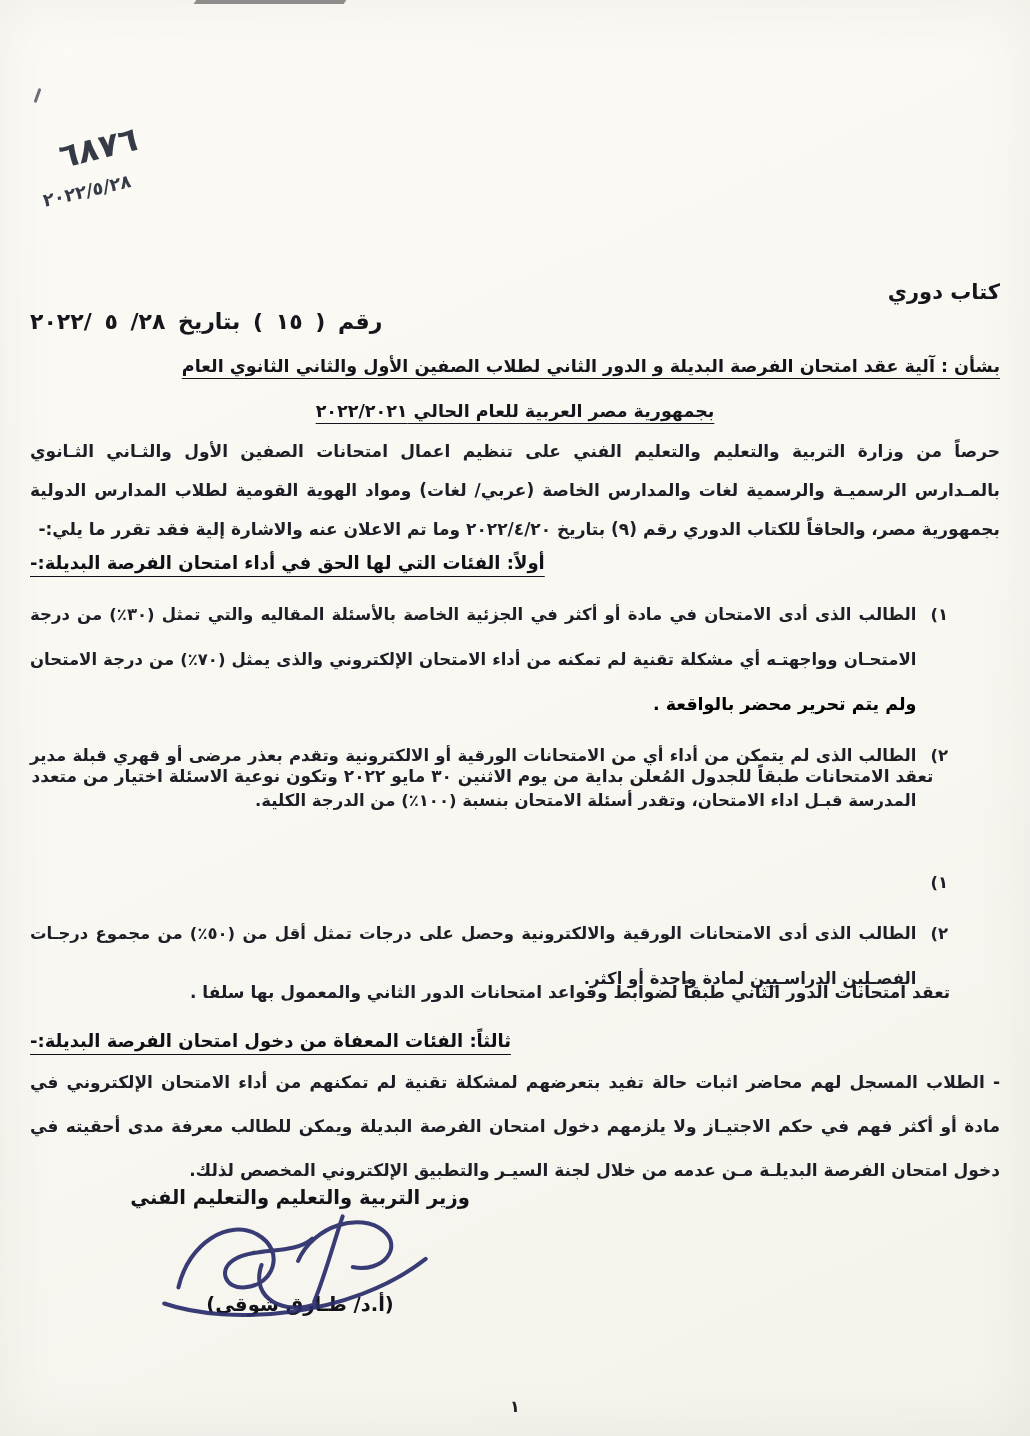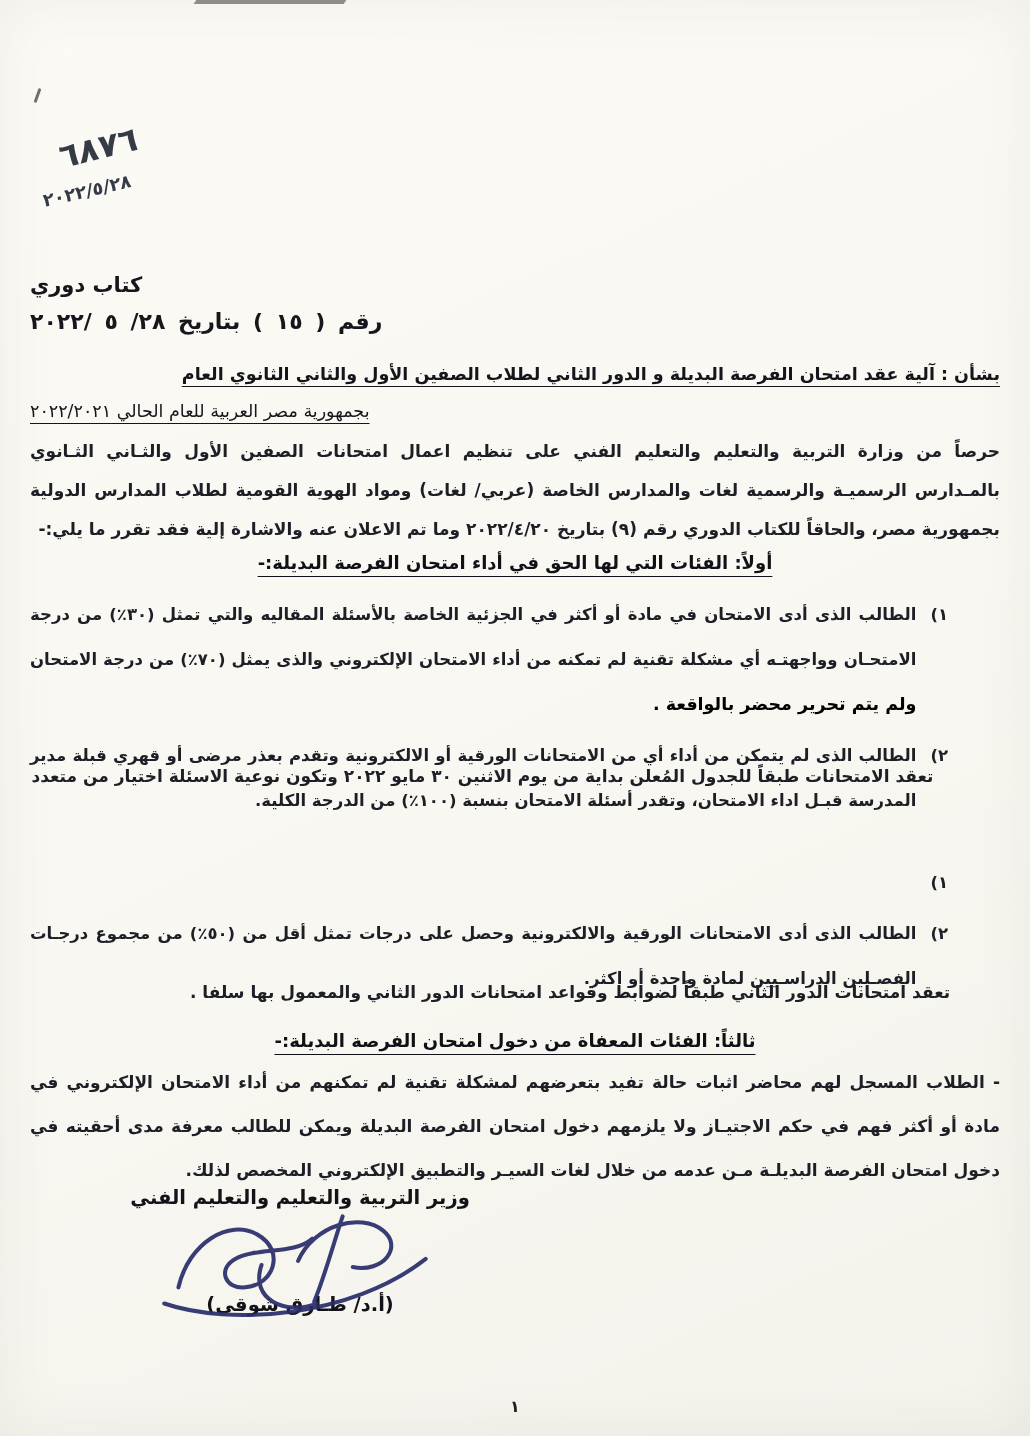--- a/index.html
+++ b/index.html
@@ -21,29 +21,29 @@
   .ink-tick { position:absolute; left:36px; top:88px; width:3px; height:15px;
     background:#4a4a54; border-radius:2px; transform:rotate(20deg); opacity:.8; }
   
   .hw { position:absolute; color:#343a46; font-weight:bold; }
   .hw-number { left:58px; top:128px; font-size:33px; letter-spacing:9px;
     transform:rotate(-14deg) skewX(-7deg); }
   .hw-date { left:42px; top:180px; font-size:18px; letter-spacing:3px;
     transform:rotate(-13deg) skewX(-5deg); }
   
   .abs-row { position:absolute; right:30px; left:30px; }
-  .doc-title { top:273px; text-align:left; font-size:21px; font-weight:bold; color:#16161c; }
+  .doc-title { top:280px; text-align:right; font-size:21px; font-weight:bold; color:#16161c; }
   .doc-number { top:309px; text-align:left; font-size:22px; font-weight:bold; word-spacing:5px; color:#16161c; }
   .subject { top:356px; text-align:right; font-size:17.5px; font-weight:bold;
-    text-decoration:underline; text-underline-offset:6px; color:#15151b;margin-top:8px; }
-  .scope { top:401px; text-align:left; font-size:17.5px; font-weight:normal;
+    text-decoration:underline; text-underline-offset:6px; color:#15151b; }
+  .scope { top:401px; text-align:center; font-size:17.5px; font-weight:bold;
     text-decoration:underline; text-underline-offset:6px; color:#15151b; }
   .intro { top:432px; text-align:justify; font-size:17px; font-weight:bold; line-height:39px; }
   
-  .sec-heading { font-size:18px; font-weight:bold; text-align:center;
+  .sec-heading { font-size:18px; font-weight:bold; text-align:left;
     text-decoration:underline; text-underline-offset:7px; color:#101016; }
   .pos-sec1-head { top:552px; }
   .pos-sec1-items { top:592px; }
   .pos-note1 { top:766px; text-align:center; padding-left:0; padding-right:65px;
     font-size:17px; font-weight:bold; }
   .pos-sec2-head { top:825px; }
   .pos-sec2-items { top:860px; }
   .pos-note2 { top:982px; text-align:center; transform:translateX(55px);
     font-size:17px; font-weight:bold; }
   .pos-sec3-head { top:1030px;text-decoration:underline; }
@@ -97,21 +97,21 @@
       <span class="item-num">١)</span>
     </div>
     <div class="item">
       <span class="item-num">٢)</span>
       <span class="item-text"><span>الطالب الذى أدى الامتحانات الورقية والالكترونية وحصل على درجات تمثل أقل من (٥٠٪) من مجموع درجـات الفصـلين الدراسـيين لمادة واحدة أو اكثر.</span></span>
     </div>
   </div>
   <p class="abs-row pos-note2">تعقد امتحانات الدور الثاني طبقاً لضوابط وقواعد امتحانات الدور الثاني والمعمول بها سلفا .</p>
 
   <h4 class="abs-row sec-heading pos-sec3-head">ثالثاً: الفئات المعفاة من دخول امتحان الفرصة البديلة:-</h4>
-  <p class="abs-row pos-sec3-para">- الطلاب المسجل لهم محاضر اثبات حالة تفيد بتعرضهم لمشكلة تقنية لم تمكنهم من أداء الامتحان الإلكتروني  في مادة  أو أكثر فهم في حكم الاجتيـاز ولا يلزمهم دخول امتحان الفرصة البديلة ويمكن للطالب معرفة مدى أحقيته في دخول امتحان الفرصة البديلـة مـن عدمه من خلال لغات السيـر والتطبيق الإلكتروني المخصص لذلك.</p>
+  <p class="abs-row pos-sec3-para">- الطلاب المسجل لهم محاضر اثبات حالة تفيد بتعرضهم لمشكلة تقنية لم تمكنهم من أداء الامتحان الإلكتروني  في مادة  أو أكثر فهم في حكم الاجتيـاز ولا يلزمهم دخول امتحان الفرصة البديلة ويمكن للطالب معرفة مدى أحقيته في دخول امتحان الفرصة البديلـة مـن عدمه من خلال لجنة السيـر والتطبيق الإلكتروني المخصص لذلك.</p>
 
   <div class="sig-block">
     <div class="sig-title">وزير التربية والتعليم والتعليم الفني</div>
     <svg class="sig-svg" viewBox="0 0 300 120" aria-hidden="true">
       <g fill="none" stroke="#2a2d6a" stroke-width="4" stroke-linecap="round" stroke-linejoin="round" opacity="0.92">
         <path d="M34,84 C44,40 84,16 112,32 C140,48 128,82 100,84 C80,86 72,66 90,56 C112,44 148,52 166,36"></path>
         <path d="M152,58 C168,22 214,10 236,28 C256,44 236,70 206,64"></path>
         <path d="M196,14 C186,44 178,74 168,98"></path>
         <path d="M20,100 C84,122 204,114 278,56"></path>
         <path d="M116,62 C104,96 140,112 170,100"></path>

